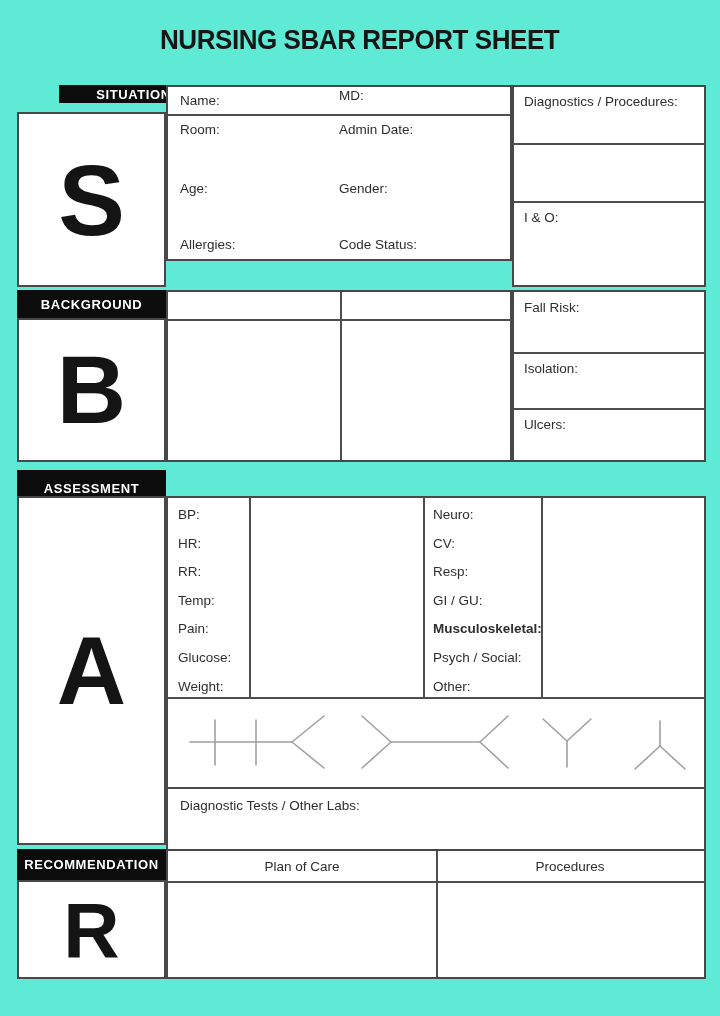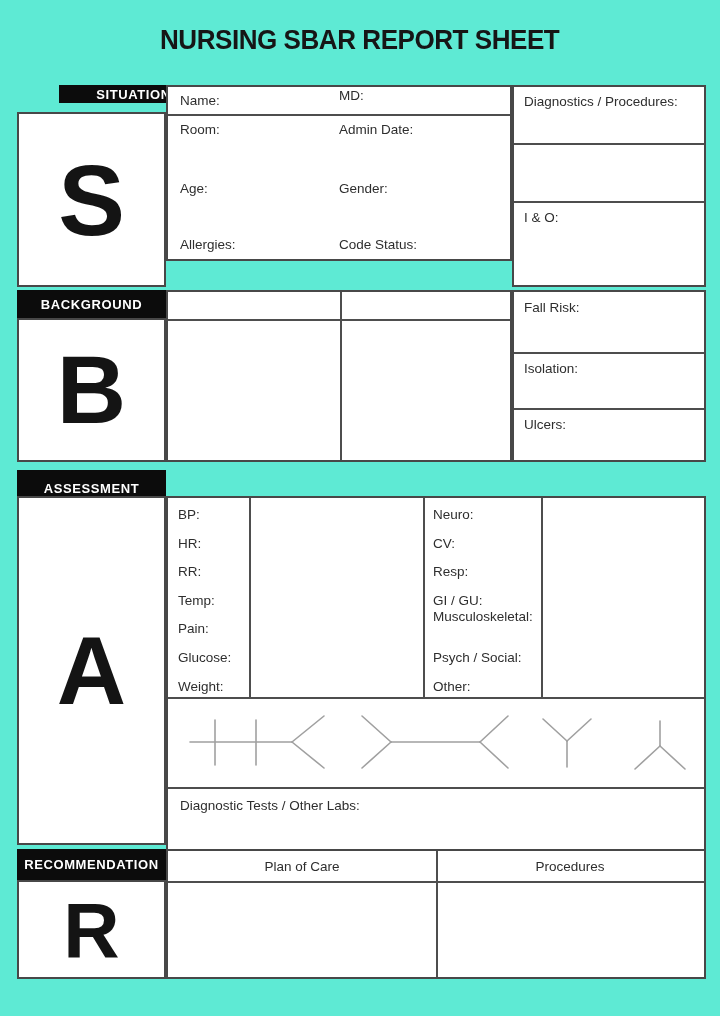--- a/index.html
+++ b/index.html
@@ -103,21 +103,21 @@
     <span class="lbl" style="left:10px;top:153px;">Glucose:</span>
     <span class="lbl" style="left:10px;top:182px;">Weight:</span>
     <div class="vdiv" style="left:81px;top:0;height:199px;"></div>
     <div class="abs" style="left:83px;top:0;width:172px;height:199px;"></div>
     <div class="vdiv" style="left:255px;top:0;height:199px;"></div>
 
     <span class="lbl" style="left:265px;top:10px;">Neuro:</span>
     <span class="lbl" style="left:265px;top:39px;">CV:</span>
     <span class="lbl" style="left:265px;top:67px;">Resp:</span>
     <span class="lbl" style="left:265px;top:96px;">GI / GU:</span>
-    <span class="lbl" style="left:265px;top:112px;">Musculoskeletal:</span>
+    <span class="lbl" style="left:265px;top:124px;font-weight:bold;">Musculoskeletal:</span>
     <span class="lbl" style="left:265px;top:153px;">Psych / Social:</span>
     <span class="lbl" style="left:265px;top:182px;">Other:</span>
     <div class="vdiv" style="left:373px;top:0;height:199px;"></div>
     <div class="abs" style="left:375px;top:0;width:161px;height:199px;"></div>
 
     <div class="hdiv" style="left:0;top:199px;width:536px;"></div>
 
     <div class="abs" style="left:0;top:200px;width:536px;height:89px;">
       <svg width="536" height="89" viewBox="0 0 536 89">
         <g>

